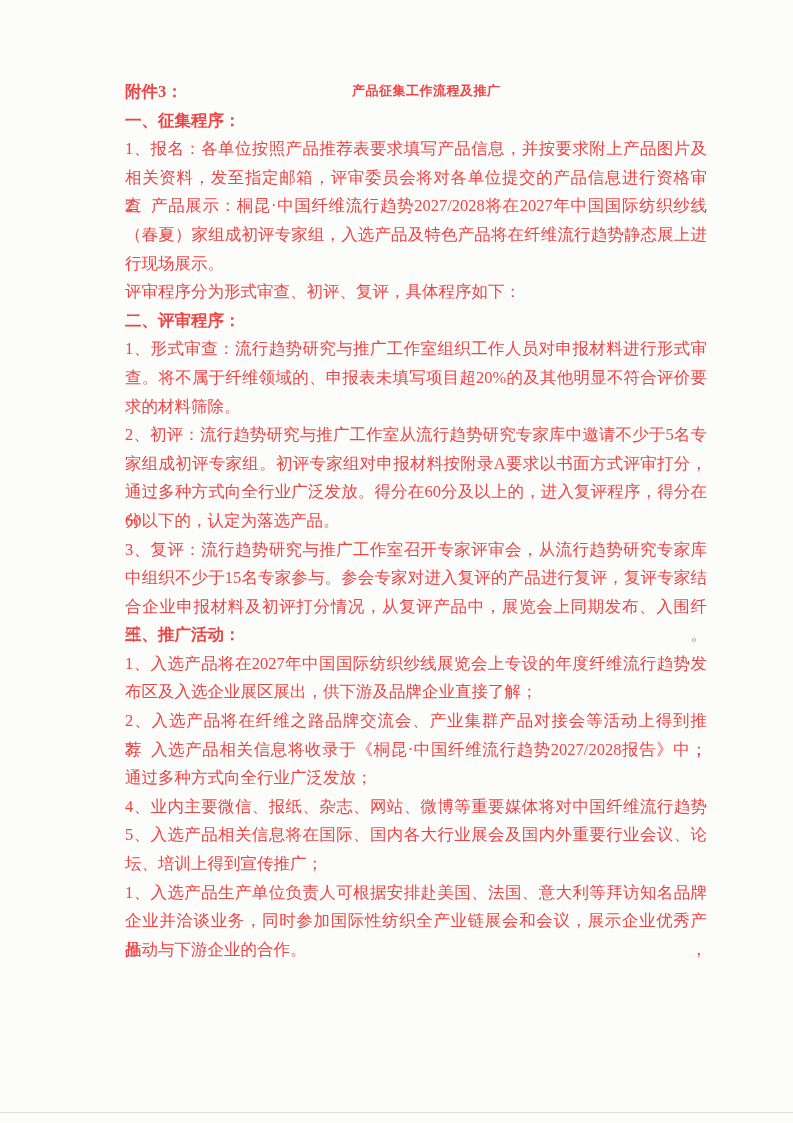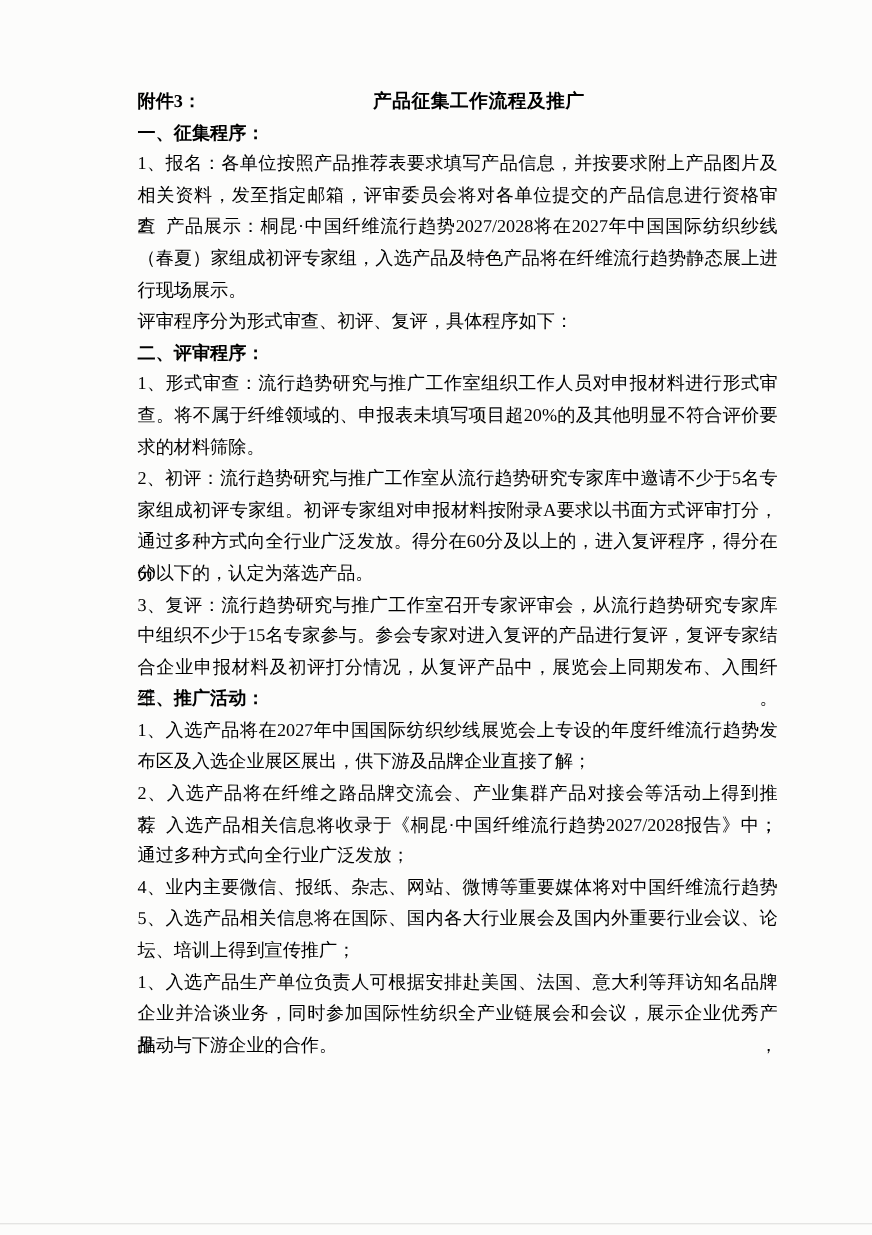--- a/index.html
+++ b/index.html
@@ -35,39 +35,40 @@
     text-align-last: justify;
   }
   .bold {
     font-weight: 700;
   }
   .header-line {
     position: relative;
   }
   .doc-title {
     position: absolute;
-    left: 214px;
+    left: 227px;
     top: 0;
-    font-size: 17px;
+    font-size: 13px;
     letter-spacing: 0.5px;
     white-space: nowrap;
+    font-family: Liberation Mono, monospace;
   }
   .scan-artifact {
     position: absolute;
     left: 0;
     top: 1112px;
     width: 100%;
     height: 1px;
     background: rgba(198, 198, 196, 0.55);
   }
 </style>
 </head>
 <body style="background: rgb(252, 252, 251);">
 
-<div class="page" style="color: #000000; background: rgb(252, 252, 251);">
+<div class="page" style="color: #ef4444; background: rgb(252, 252, 251);">
   <div class="content">
     <div class="line header-line">
       <span class="bold">附件3：</span>
       <span class="doc-title bold">产品征集工作流程及推广</span>
     </div>
     <div id="body-lines">
         <div class="line bold">一、征集程序：</div>
         <div class="line fill">1、报名：各单位按照产品推荐表要求填写产品信息，并按要求附上产品图片及</div>
         <div class="line fill">相关资料，发至指定邮箱，评审委员会将对各单位提交的产品信息进行资格审查。</div>
         <div class="line fill">2、产品展示：桐昆·中国纤维流行趋势2027/2028将在2027年中国国际纺织纱线</div>

